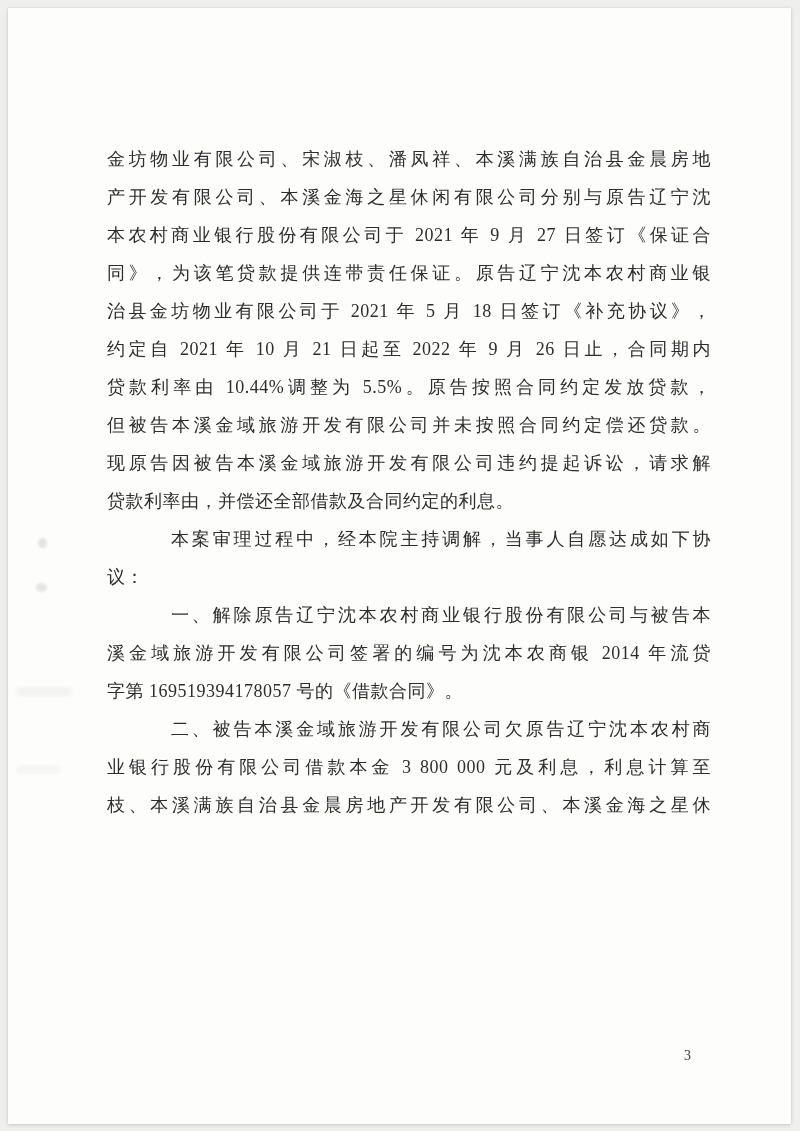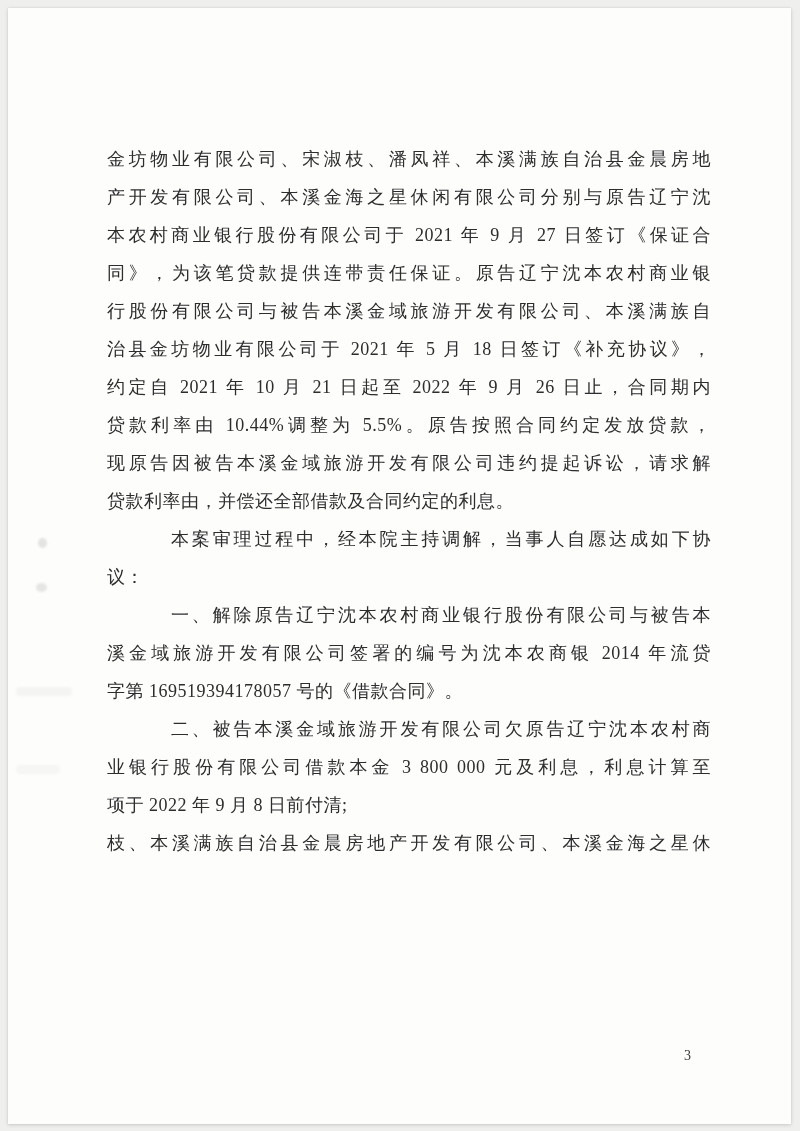--- a/index.html
+++ b/index.html
@@ -73,32 +73,31 @@
   <div class="speckle sp1"></div>
   <div class="speckle sp2"></div>
   <div class="speckle sp3"></div>
   <div class="speckle sp4"></div>
 
   <div class="textblock">
     <div class="ln j">金坊物业有限公司、宋淑枝、潘凤祥、本溪满族自治县金晨房地</div>
     <div class="ln j">产开发有限公司、本溪金海之星休闲有限公司分别与原告辽宁沈</div>
     <div class="ln j">本农村商业银行股份有限公司于 2021 年 9 月 27 日签订《保证合</div>
     <div class="ln j">同》，为该笔贷款提供连带责任保证。原告辽宁沈本农村商业银</div>
-    <div class="ln j">行股份有限公司与被告本溪金域旅游开发有限公司、本溪满族自</div>
     <div class="ln j">治县金坊物业有限公司于 2021 年 5 月 18 日签订《补充协议》，</div>
     <div class="ln j">约定自 2021 年 10 月 21 日起至 2022 年 9 月 26 日止，合同期内</div>
     <div class="ln j">贷款利率由 10.44%调整为 5.5%。原告按照合同约定发放贷款，</div>
+    <div class="ln j">但被告本溪金域旅游开发有限公司并未按照合同约定偿还贷款。</div>
     <div class="ln j">现原告因被告本溪金域旅游开发有限公司违约提起诉讼，请求解</div>
     <div class="ln">贷款利率由，并偿还全部借款及合同约定的利息。</div>
     <div class="ln j ind">本案审理过程中，经本院主持调解，当事人自愿达成如下协</div>
     <div class="ln">议：</div>
     <div class="ln j ind">一、解除原告辽宁沈本农村商业银行股份有限公司与被告本</div>
     <div class="ln j">溪金域旅游开发有限公司签署的编号为沈本农商银 2014 年流贷</div>
     <div class="ln">字第 169519394178057 号的《借款合同》。</div>
     <div class="ln j ind">二、被告本溪金域旅游开发有限公司欠原告辽宁沈本农村商</div>
     <div class="ln j">业银行股份有限公司借款本金 3 800 000 元及利息，利息计算至</div>
-    <div class="ln">项于 2022 年 9 月 8 日前付清;</div>
     <div class="ln j">枝、本溪满族自治县金晨房地产开发有限公司、本溪金海之星休</div>
   </div>
 
   <div class="pagenum">3</div>
 
 </div>
 
 </body></html>

